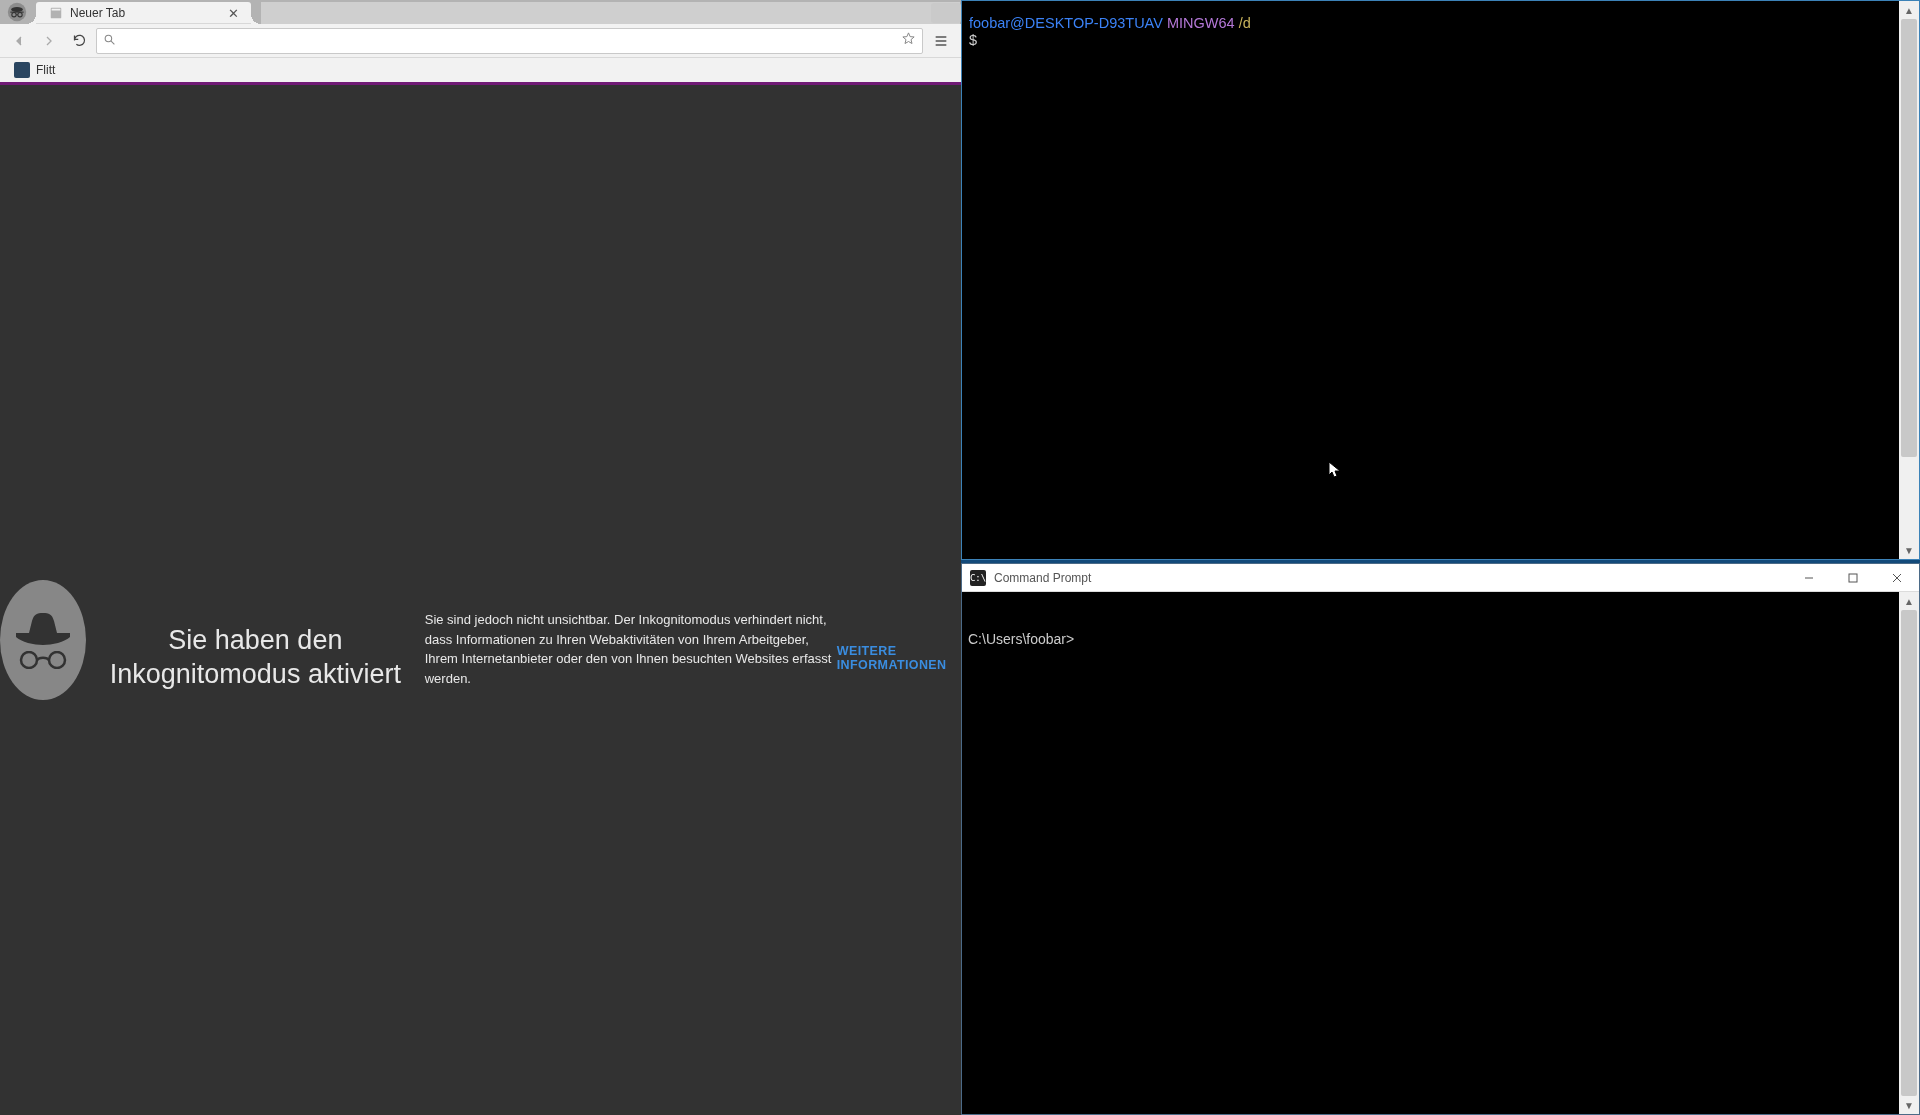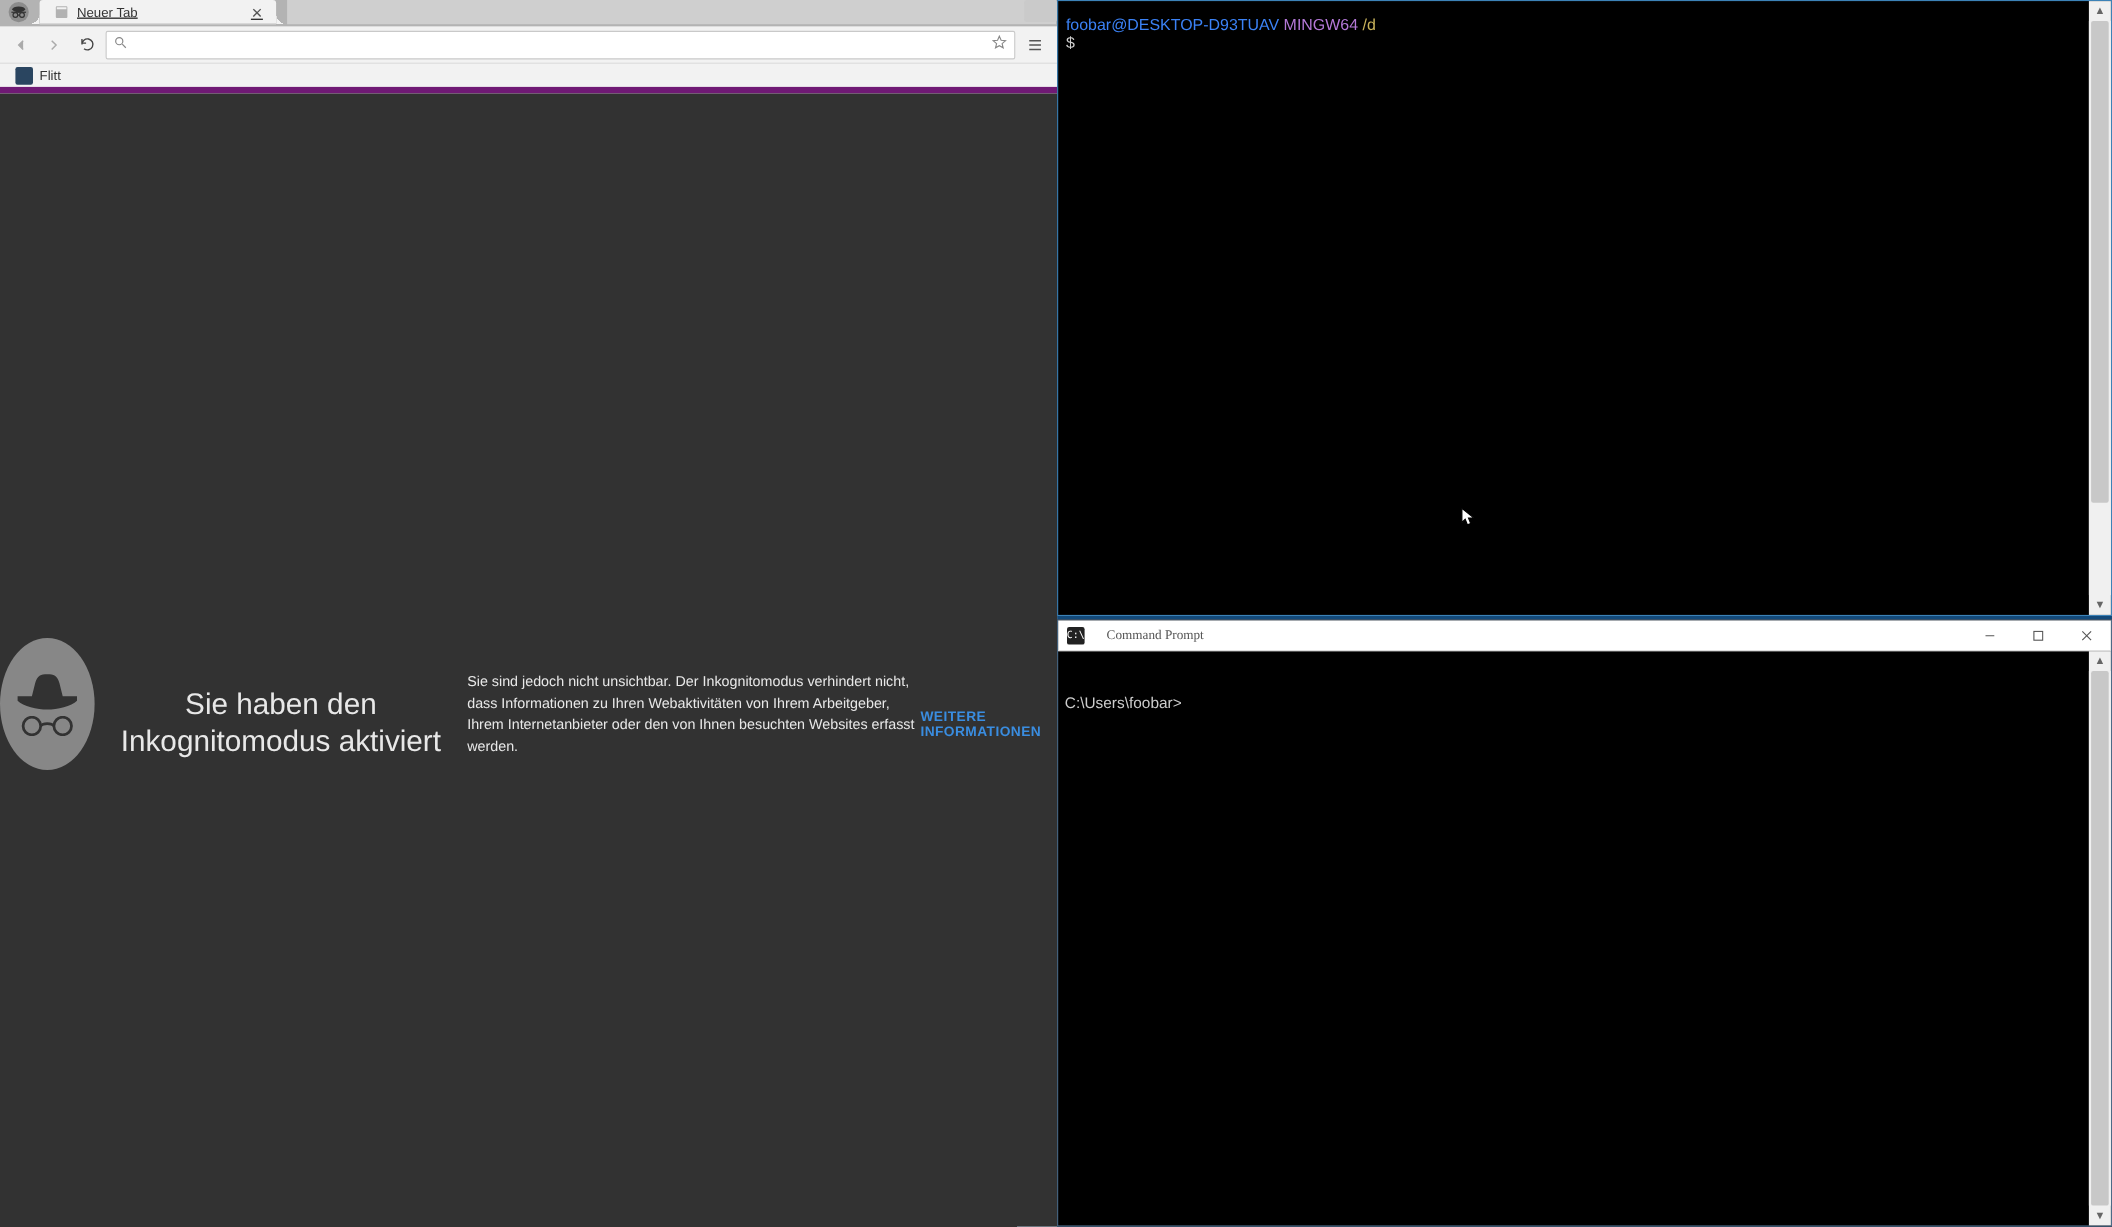--- a/index.html
+++ b/index.html
@@ -2,42 +2,42 @@
 <html><head>
 <meta charset="utf-8">
 <style>
   * { margin:0; padding:0; box-sizing:border-box; font-family:"Segoe UI",Arial,sans-serif; }
   html,body { width:1920px; height:1115px; overflow:hidden; background:#134a7a; }
 
   
   .chrome-window { position:absolute; left:0; top:0; width:961px; height:1115px; background:#fff; }
 
   
-  .tabstrip { position:relative; height:24px; background:#b3b3b3; display:flex; align-items:flex-start;text-decoration:underline; }
+  .tabstrip { position:relative; height:24px; background:#b3b3b3; display:flex; align-items:flex-end; }
   .incognito-badge { width:30px; height:22px; display:flex; align-items:center; justify-content:center; margin-left:2px; margin-bottom:1px; }
   .tab { position:relative; background:#f2f2f2; height:22px; min-width:215px; display:flex; align-items:center; padding:0 10px 0 12px; margin-left:4px; border-top-left-radius:3px; border-top-right-radius:3px; box-shadow:inset 0 -1px 0 #d8d8d8; }
   .tab::before,.tab::after { content:""; position:absolute; bottom:0; width:10px; height:10px; background:#f2f2f2; }
   .tab::before { left:-10px; -webkit-mask:radial-gradient(circle at 0 0,transparent 10px,#000 10px); mask:radial-gradient(circle at 0 0,transparent 10px,#000 10px);}
   .tab::after  { right:-10px;-webkit-mask:radial-gradient(circle at 10px 0,transparent 10px,#000 10px); mask:radial-gradient(circle at 10px 0,transparent 10px,#000 10px);}
   .tab-favicon { width:16px; height:16px; margin-right:6px; opacity:.6; display:flex; align-items:center; justify-content:center; }
   .tab-title { font-size:12px; color:#333; flex:1; }
   .tab-close { font-size:13px; color:#555; padding:0 2px; line-height:1; }
   .tabs-spacer { flex:1; height:22px; background:#cfcfcf; margin-left:10px; }
   .newtab-slot { width:30px; height:20px; background:#cacaca; border-radius:3px; margin-left:-29px; margin-bottom:1px;}
 
   
   .toolbar { height:34px; background:#f2f2f2; border-bottom:1px solid #d8d8d8; display:flex; align-items:center; padding:0 6px; gap:4px; }
   .nav-btn { width:26px; height:26px; display:flex; align-items:center; justify-content:center; color:#555; opacity:.45; }
   .nav-btn.active { opacity:1; color:#444;}
   .omnibox { flex:1; height:26px; background:#fff; border:1px solid #c9c9c9; border-radius:2px; display:flex; align-items:center; padding:0 6px; }
   .omnibox input { flex:1; border:none; outline:none; font-size:13px; color:#333; }
   .menu-btn { width:28px; height:26px; display:flex; align-items:center; justify-content:center; color:#555;}
 
   
-  .bookmarkbar { height:27px; background:#f2f2f2; border-bottom:6px solid #701a75; display:flex; align-items:center; padding:0 8px; gap:6px; }
+  .bookmarkbar { height:27px; background:#f2f2f2; border-bottom:3px solid #701a75; display:flex; align-items:center; padding:0 8px; gap:6px; }
   .bm-item { display:flex; align-items:center; gap:6px; font-size:12px; color:#333; padding:3px 6px; border-radius:3px; }
   .bm-icon { width:16px; height:16px; background:#2a4560; border-radius:2px;}
 
   
   .content { position:absolute; left:0; right:0; top:85px; bottom:0; background:#323232; color:#e8e8e8; display:flex; flex-direction:row; align-items:center; padding-top:80px;}
   .hero-icon { width:120px; height:120px; border-radius:50%; background:#878787; display:flex; flex-direction:column; align-items:center; justify-content:center; gap:4px;}
   .hat-svg { width:58px; height:36px; }
   .glasses-svg { width:52px; height:18px; }
   .hero-title { font-size:27px; font-weight:400; color:#e8e8e8; margin-top:36px; text-align:center; line-height:1.25; max-width:460px;}
   .body-text { max-width:412px; margin-top:32px; font-size:13px; line-height:1.5; color:#e8e8e8;}
@@ -56,21 +56,21 @@
   .sb-track { flex:1; background:#f0f0f0; position:relative;}
   .sb-thumb { position:absolute; left:2px; right:2px; top:0; height:84%; background:#c8c8c8; border-radius:2px;}
   .sb-thumb.full { height:100%; }
 
   .cursor-pointer { position:absolute; width:14px; height:18px; }
 
   
   .cmd-window { position:absolute; left:961px; top:563px; width:959px; height:552px; background:#000; border:1px solid #4b6a87;}
   .cmd-titlebar { height:28px; background:#fff; display:flex; align-items:center; padding-left:8px; border-bottom:1px solid #dcdcdc;}
   .cmd-ico { width:16px; height:16px; background:#222; border-radius:2px; display:flex; align-items:center; justify-content:center; color:#fff; font-size:9px; font-family:Consolas,monospace;}
-  .cmd-title { font-size:12px; color:#555; margin-left:20px; flex:1;font-family:Liberation Serif, serif;}
+  .cmd-title { font-size:12px; color:#555; margin-left:8px; flex:1;}
   .win-btns { display:flex;}
   .win-btn { width:44px; height:28px; display:flex; align-items:center; justify-content:center; color:#555;}
   .win-btn svg { width:10px; height:10px;}
   .cmd-body { position:absolute; left:2px; right:22px; top:30px; bottom:2px; background:#000; font-family:Consolas,monospace; font-size:14px; color:#ccc; padding:6px 4px;margin-top:31px;}
 </style>
 </head>
 <body>
 
 <div class="chrome-window">
 

